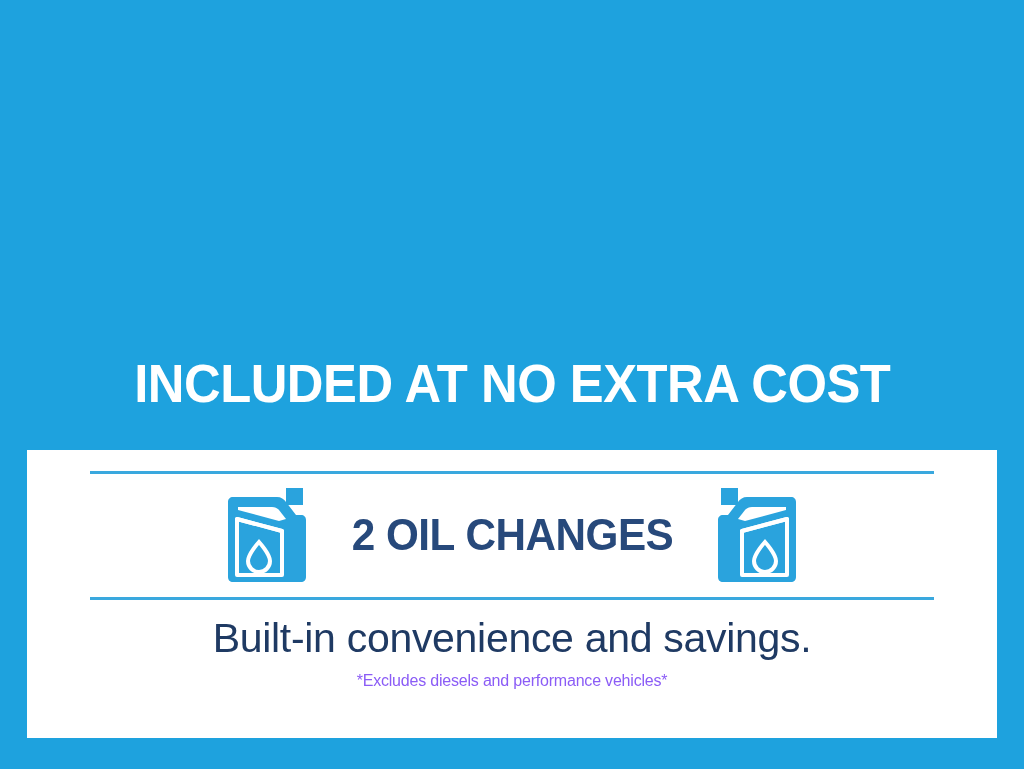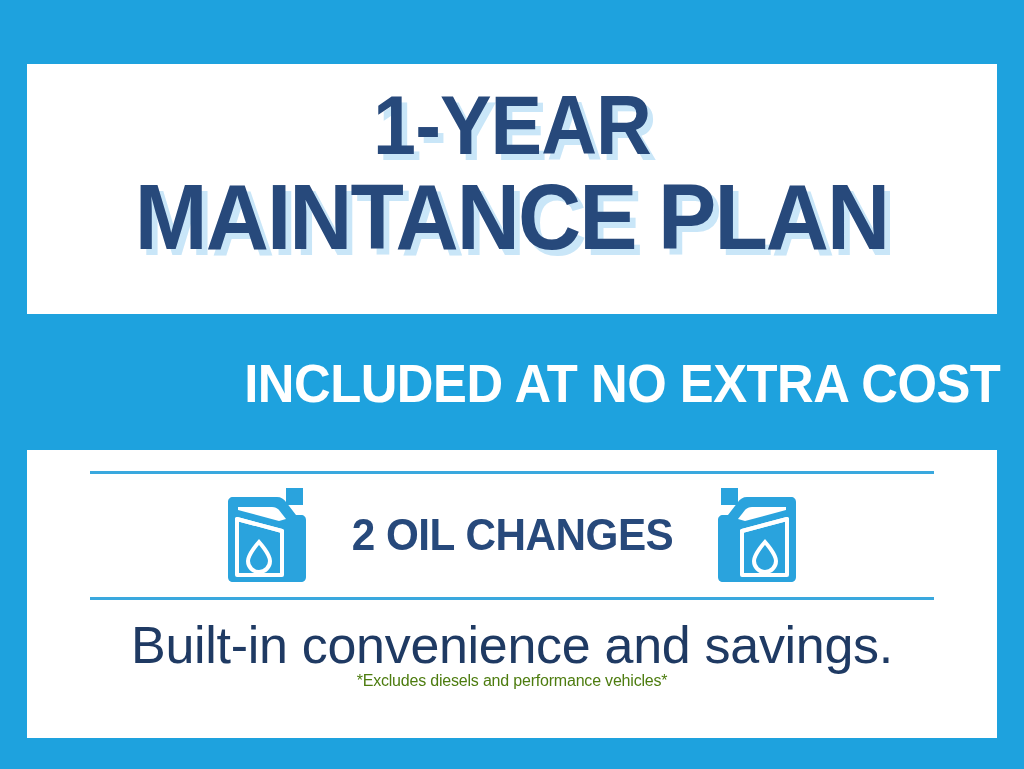--- a/index.html
+++ b/index.html
@@ -63,21 +63,21 @@
 
   
   .banner {
     position: absolute;
     left: 0;
     top: 316px;
     width: 1024px;
     height: 134px;
     display: flex;
     align-items: center;
-    justify-content: flex-end;
+    justify-content: center;
   }
   .banner-text {
     font-family: "Liberation Sans", sans-serif;
     font-weight: bold;
     font-size: 54px;
     letter-spacing: -0.5px;
     color: #ffffff;
     transform: scaleX(0.94);
     white-space: nowrap;
   }
@@ -127,49 +127,45 @@
   .jug-icon { display: block; }
 
   .tagline {
     position: absolute;
     left: 0;
     top: 165px;
     width: 970px;
     text-align: center;
     font-family: "Liberation Sans", sans-serif;
     font-weight: normal;
-    font-size: 52px;
+    font-size: 41px;
     color: #1f3a63;
     letter-spacing: -0.3px;
     white-space: nowrap;
   }
 
   .disclaimer {
     position: absolute;
     left: 0;
     top: 222px;
     width: 970px;
     text-align: center;
     font-family: "Liberation Sans", sans-serif;
     font-weight: normal;
     font-size: 16px;
-    color: #4d7c0f;
+    color: #8b5cf6;
     letter-spacing: -0.2px;
     white-space: nowrap;
   }
 </style>
 </head>
 <body>
 
 <div id="poster">
 
-  <div class="card-top">
-    <div class="headline-1">1-YEAR</div>
-    <div class="headline-2">MAINTANCE PLAN</div>
-  </div>
 
   <div class="banner">
     <div class="banner-text">INCLUDED AT NO EXTRA COST</div>
   </div>
 
   <div class="card-bottom">
 
     <div class="rule rule-top"></div>
 
     <div class="feature-row">

